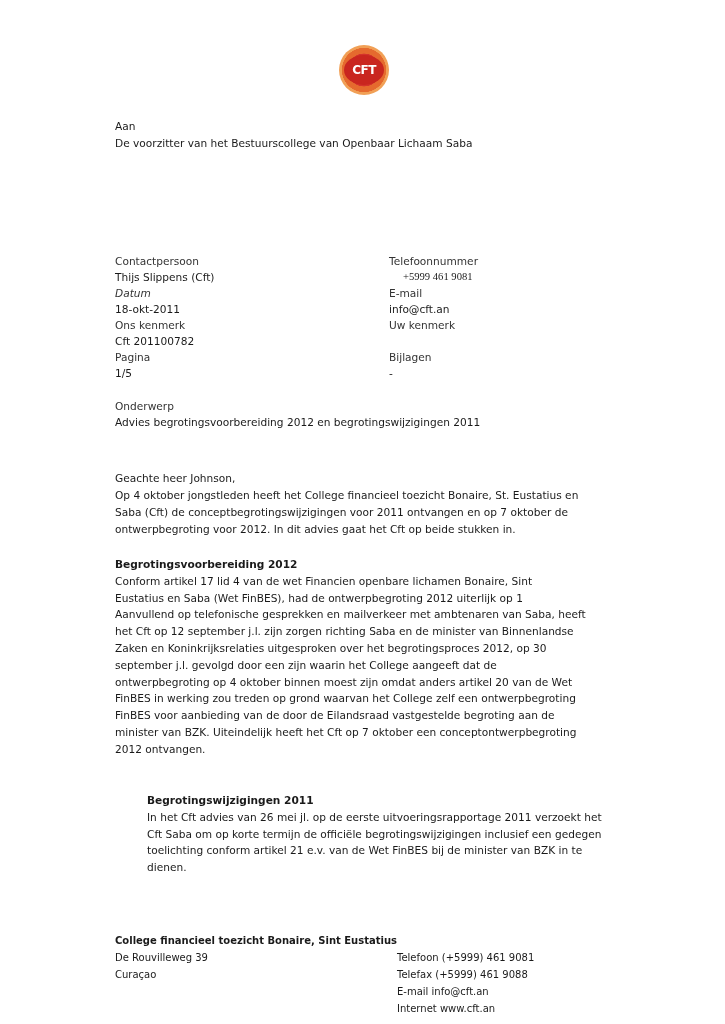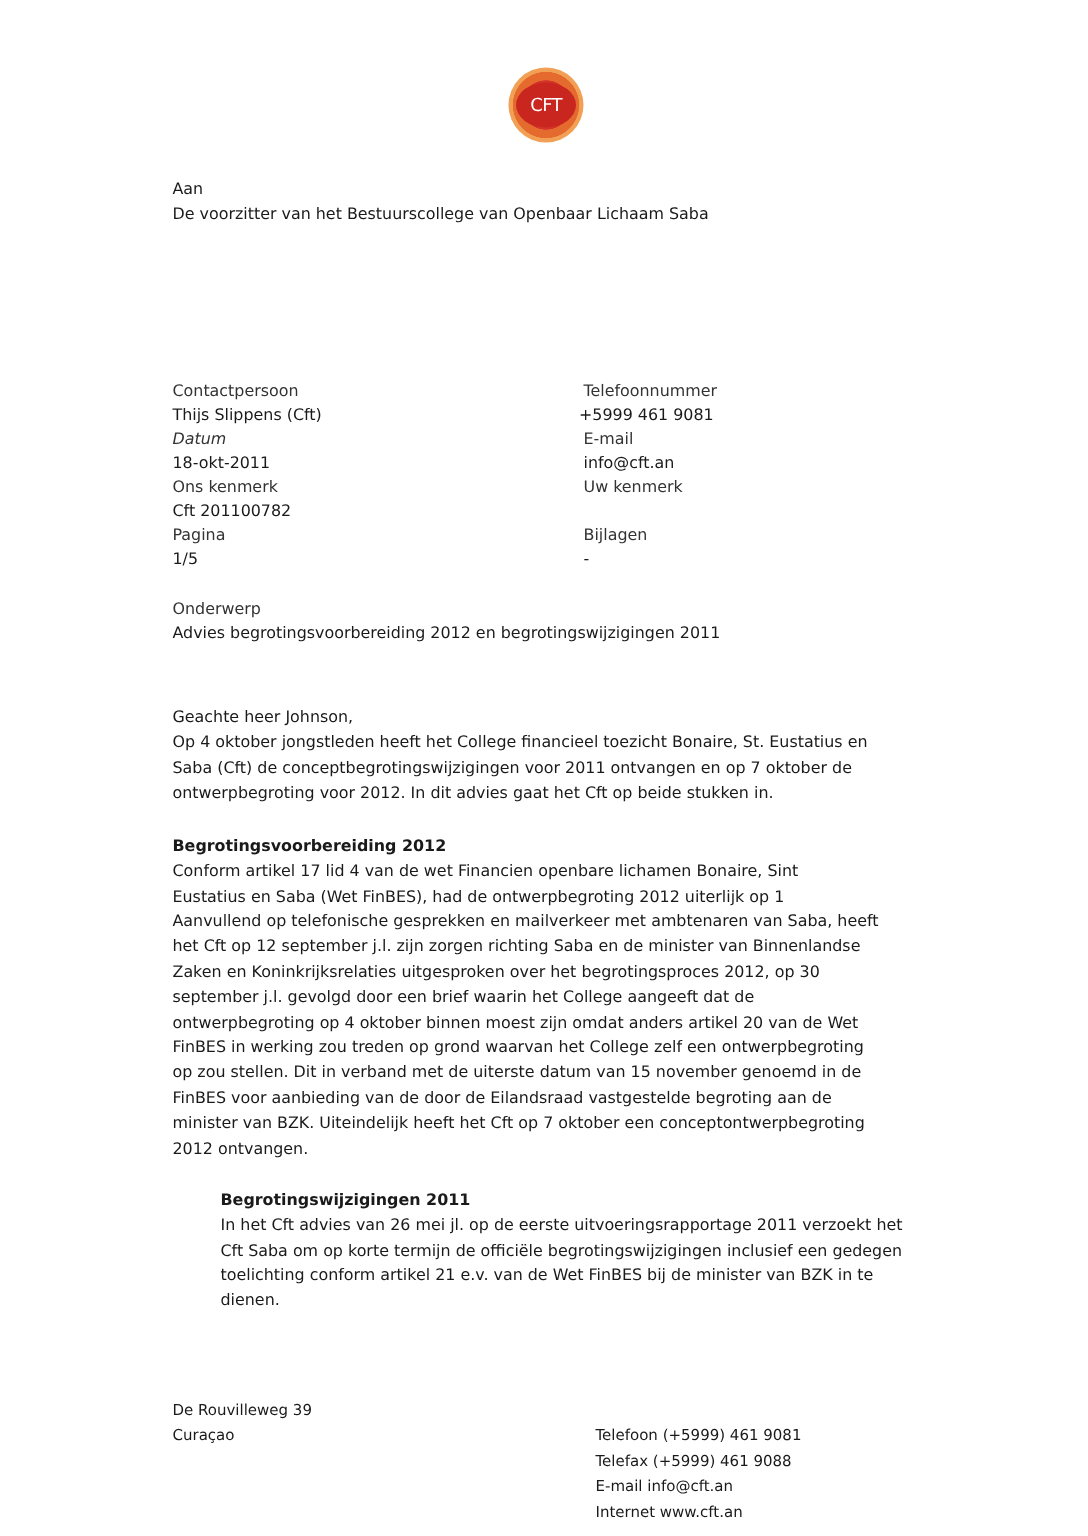--- a/index.html
+++ b/index.html
@@ -5,21 +5,21 @@
     html, body { margin: 0; padding: 0; background: #ffffff; }
     body { width: 725px; height: 1024px; position: relative; overflow: hidden;
       font-family: "DejaVu Sans", sans-serif; color: #1a1a1a; font-size: 10.6px; }
     .abs { position: absolute; }
     .line { line-height: 16px; white-space: nowrap; }
     .logo { left: 339px; top: 45px; width: 50px; height: 50px; border-radius: 50%;
       background: radial-gradient(circle, #d4332b 0 46%, #e56a2e 47% 62%, #f1a056 63% 80%, #e98a4a 81% 100%);
       display: flex; align-items: center; justify-content: center; }
     .logo-inner { width: 40px; height: 30px; border-radius: 50%; background: #c9261f;
       display: flex; align-items: center; justify-content: center; color: #fff;
-      font-weight: normal; font-size: 12px; font-family: "DejaVu Sans", sans-serif; letter-spacing: -0.5px; }
+      font-weight: bold; font-size: 12px; font-family: "DejaVu Sans", sans-serif; letter-spacing: -0.5px; }
     .label { color: #333; }
     .bold { font-weight: bold; }
     .para { left: 115px; width: 540px; line-height: 16.8px; }
     .para div { white-space: nowrap; }
     .footer { font-size: 10px; line-height: 17px; }
   </style>
 </head>
 <body>
 
 <div class="abs logo">
@@ -35,21 +35,21 @@
   <div class="abs line label" style="left:115px; top:285px;font-style:italic;">Datum</div>
   <div class="abs line" style="left:115px; top:301px;">18-okt-2011</div>
   <div class="abs line label" style="left:115px; top:317px;">Ons kenmerk</div>
   <div class="abs line" style="left:115px; top:333px;">Cft 201100782</div>
   <div class="abs line label" style="left:115px; top:349px;">Pagina</div>
   <div class="abs line" style="left:115px; top:365px;">1/5</div>
 </div>
 
 <div>
   <div class="abs line label" style="left:389px; top:253px;">Telefoonnummer</div>
-  <div class="abs line" style="left:386px; top:269px;">+5999 461 9081</div>
+  <div class="abs line" style="left:403px; top:269px;font-family:Liberation Serif, serif;">+5999 461 9081</div>
   <div class="abs line label" style="left:389px; top:285px;">E-mail</div>
   <div class="abs line" style="left:389px; top:301px;">info@cft.an</div>
   <div class="abs line label" style="left:389px; top:317px;">Uw kenmerk</div>
   <div class="abs line" style="left:389px; top:333px;"></div>
   <div class="abs line label" style="left:389px; top:349px;">Bijlagen</div>
   <div class="abs line" style="left:389px; top:365px;">-</div>
 </div>
 
 <div class="abs line label" style="left:115px; top:398px;">Onderwerp</div>
 <div class="abs line" style="left:115px; top:414px;">Advies begrotingsvoorbereiding 2012 en begrotingswijzigingen 2011</div>
@@ -62,38 +62,38 @@
   <div>ontwerpbegroting voor 2012. In dit advies gaat het Cft op beide stukken in.</div>
 </div>
 
 <div class="abs para" style="top:556px;">
   <div class="bold">Begrotingsvoorbereiding 2012</div>
   <div>Conform artikel 17 lid 4 van de wet Financien openbare lichamen Bonaire, Sint</div>
   <div>Eustatius en Saba (Wet FinBES), had de ontwerpbegroting 2012 uiterlijk op 1</div>
   <div>Aanvullend op telefonische gesprekken en mailverkeer met ambtenaren van Saba, heeft</div>
   <div>het Cft op 12 september j.l. zijn zorgen richting Saba en de minister van Binnenlandse</div>
   <div>Zaken en Koninkrijksrelaties uitgesproken over het begrotingsproces 2012, op 30</div>
-  <div>september j.l. gevolgd door een brief waarin het College aangeeft dat de</div>
+  <div>september j.l. gevolgd door een zijn waarin het College aangeeft dat de</div>
   <div>ontwerpbegroting op 4 oktober binnen moest zijn omdat anders artikel 20 van de Wet</div>
   <div>FinBES in werking zou treden op grond waarvan het College zelf een ontwerpbegroting</div>
-  <div>op zou stellen. Dit in verband met de uiterste datum van 15 november genoemd in de</div>
   <div>FinBES voor aanbieding van de door de Eilandsraad vastgestelde begroting aan de</div>
   <div>minister van BZK. Uiteindelijk heeft het Cft op 7 oktober een conceptontwerpbegroting</div>
   <div>2012 ontvangen.</div>
 </div>
 
 <div class="abs para" style="top:792px;margin-left:32px;">
   <div class="bold">Begrotingswijzigingen 2011</div>
   <div>In het Cft advies van 26 mei jl. op de eerste uitvoeringsrapportage 2011 verzoekt het</div>
   <div>Cft Saba om op korte termijn de officiële begrotingswijzigingen inclusief een gedegen</div>
   <div>toelichting conform artikel 21 e.v. van de Wet FinBES bij de minister van BZK in te</div>
   <div>dienen.</div>
 </div>
 
 <div class="abs footer" style="left:115px; top:932px;">
+  <div class="bold">College financieel toezicht Bonaire, Sint Eustatius</div>
   <div>De Rouvilleweg 39</div>
   <div>Curaçao</div>
 </div>
 
 <div class="abs footer" style="left:397px; top:949px;">
   <div>Telefoon (+5999) 461 9081</div>
   <div>Telefax (+5999) 461 9088</div>
   <div>E-mail  info@cft.an</div>
   <div>Internet www.cft.an</div>
 </div>

